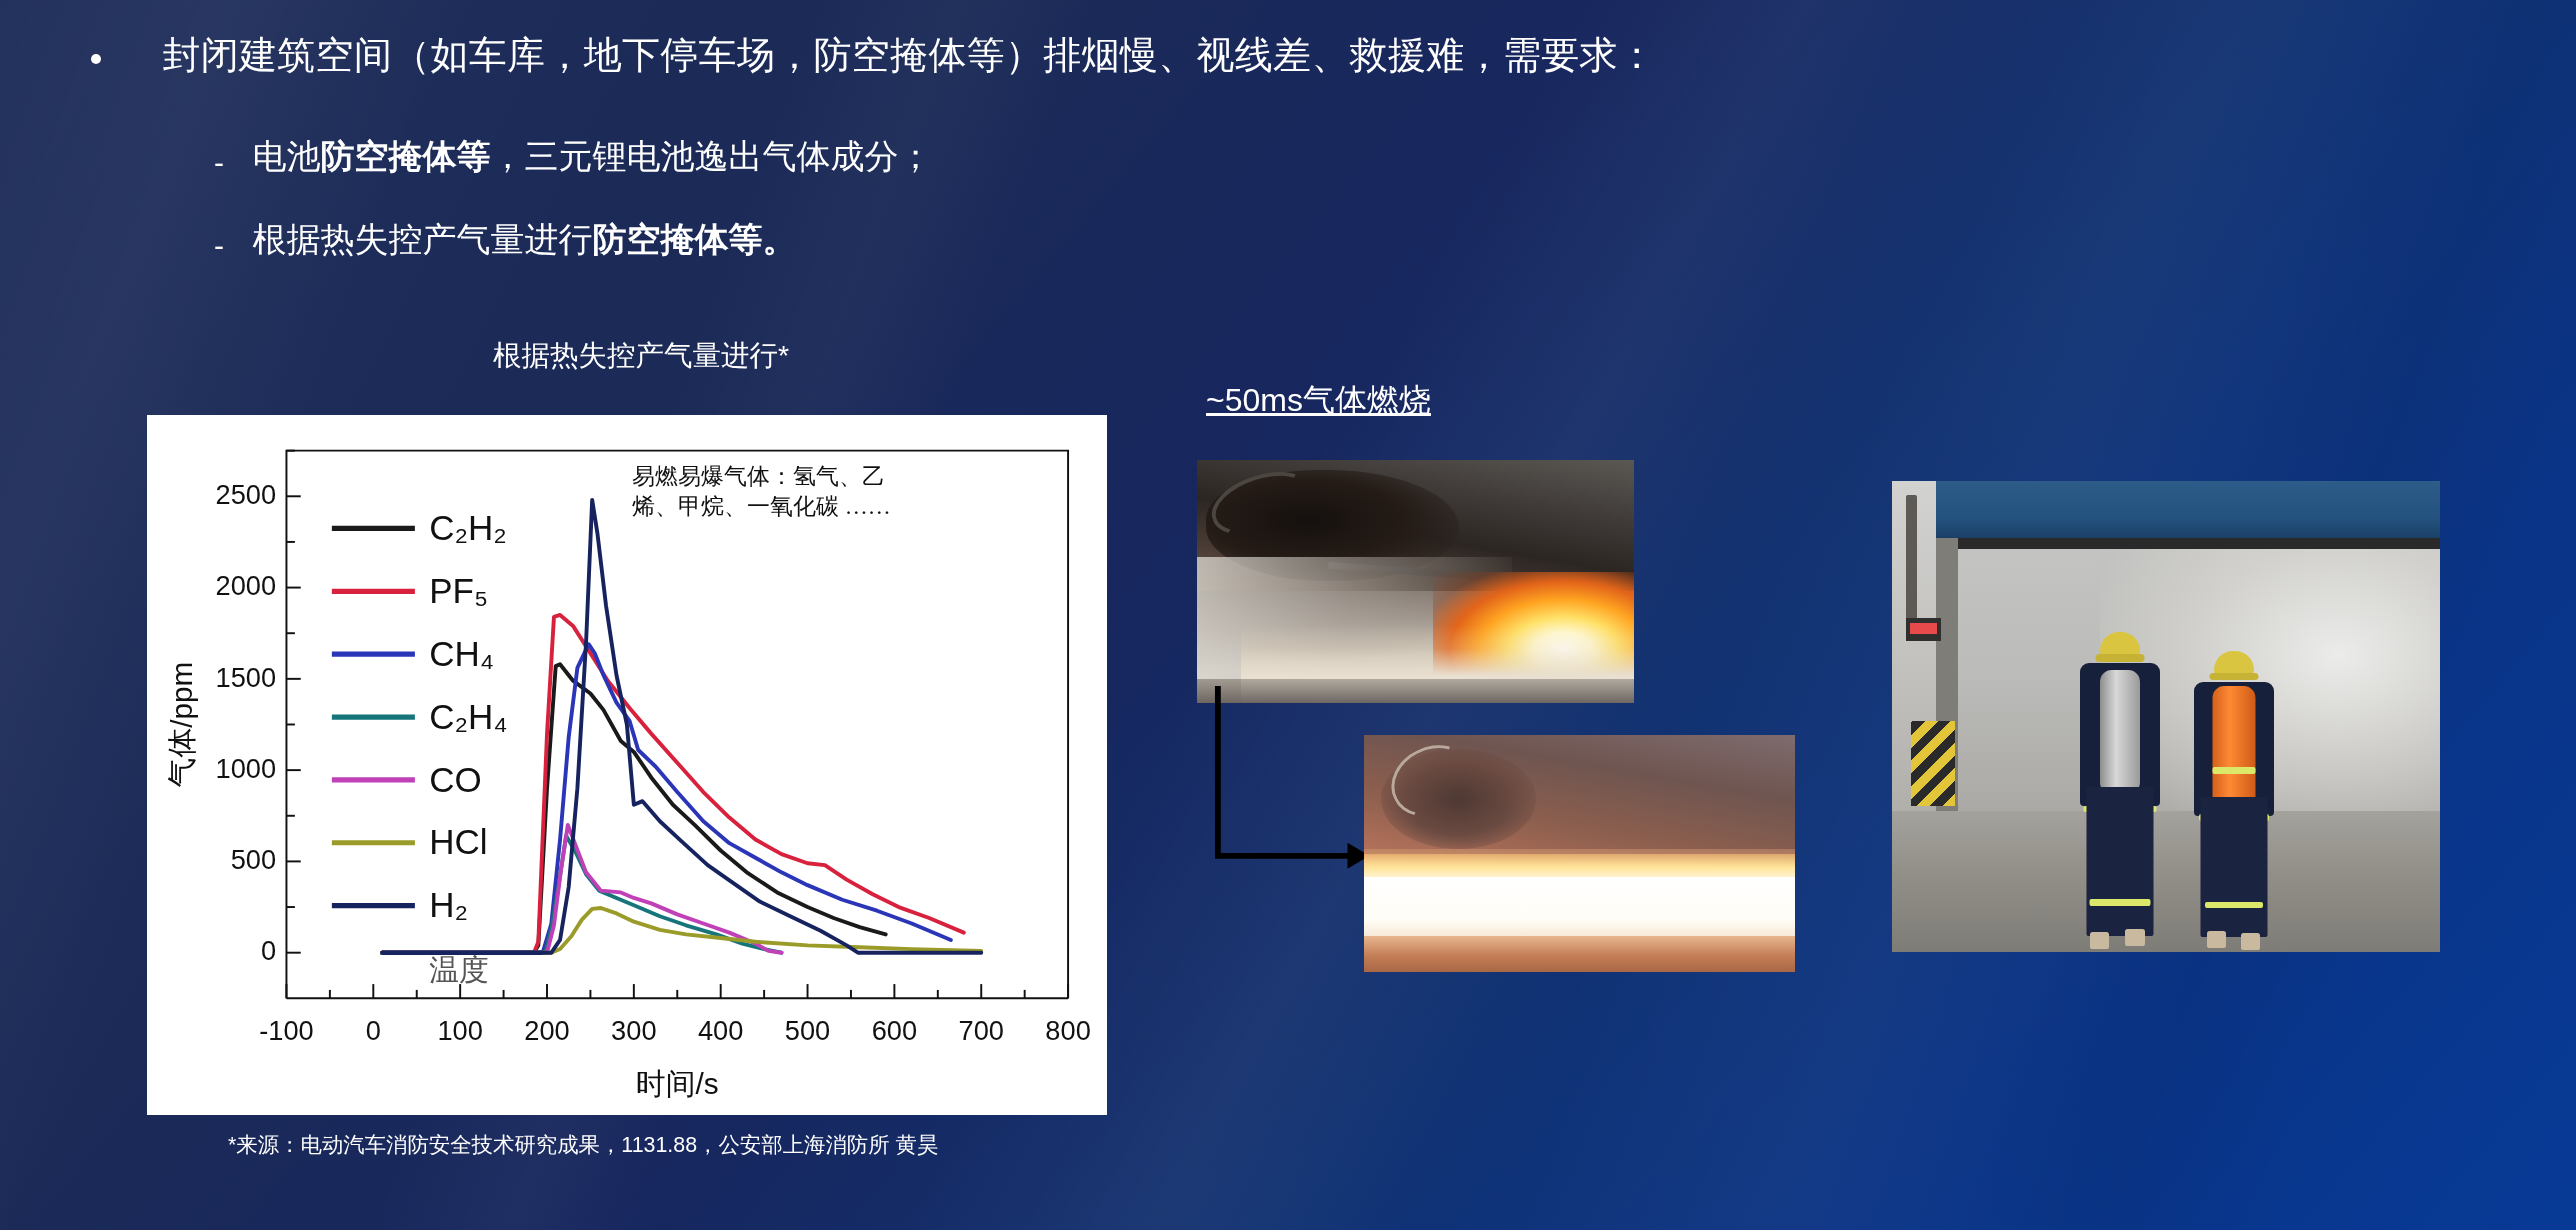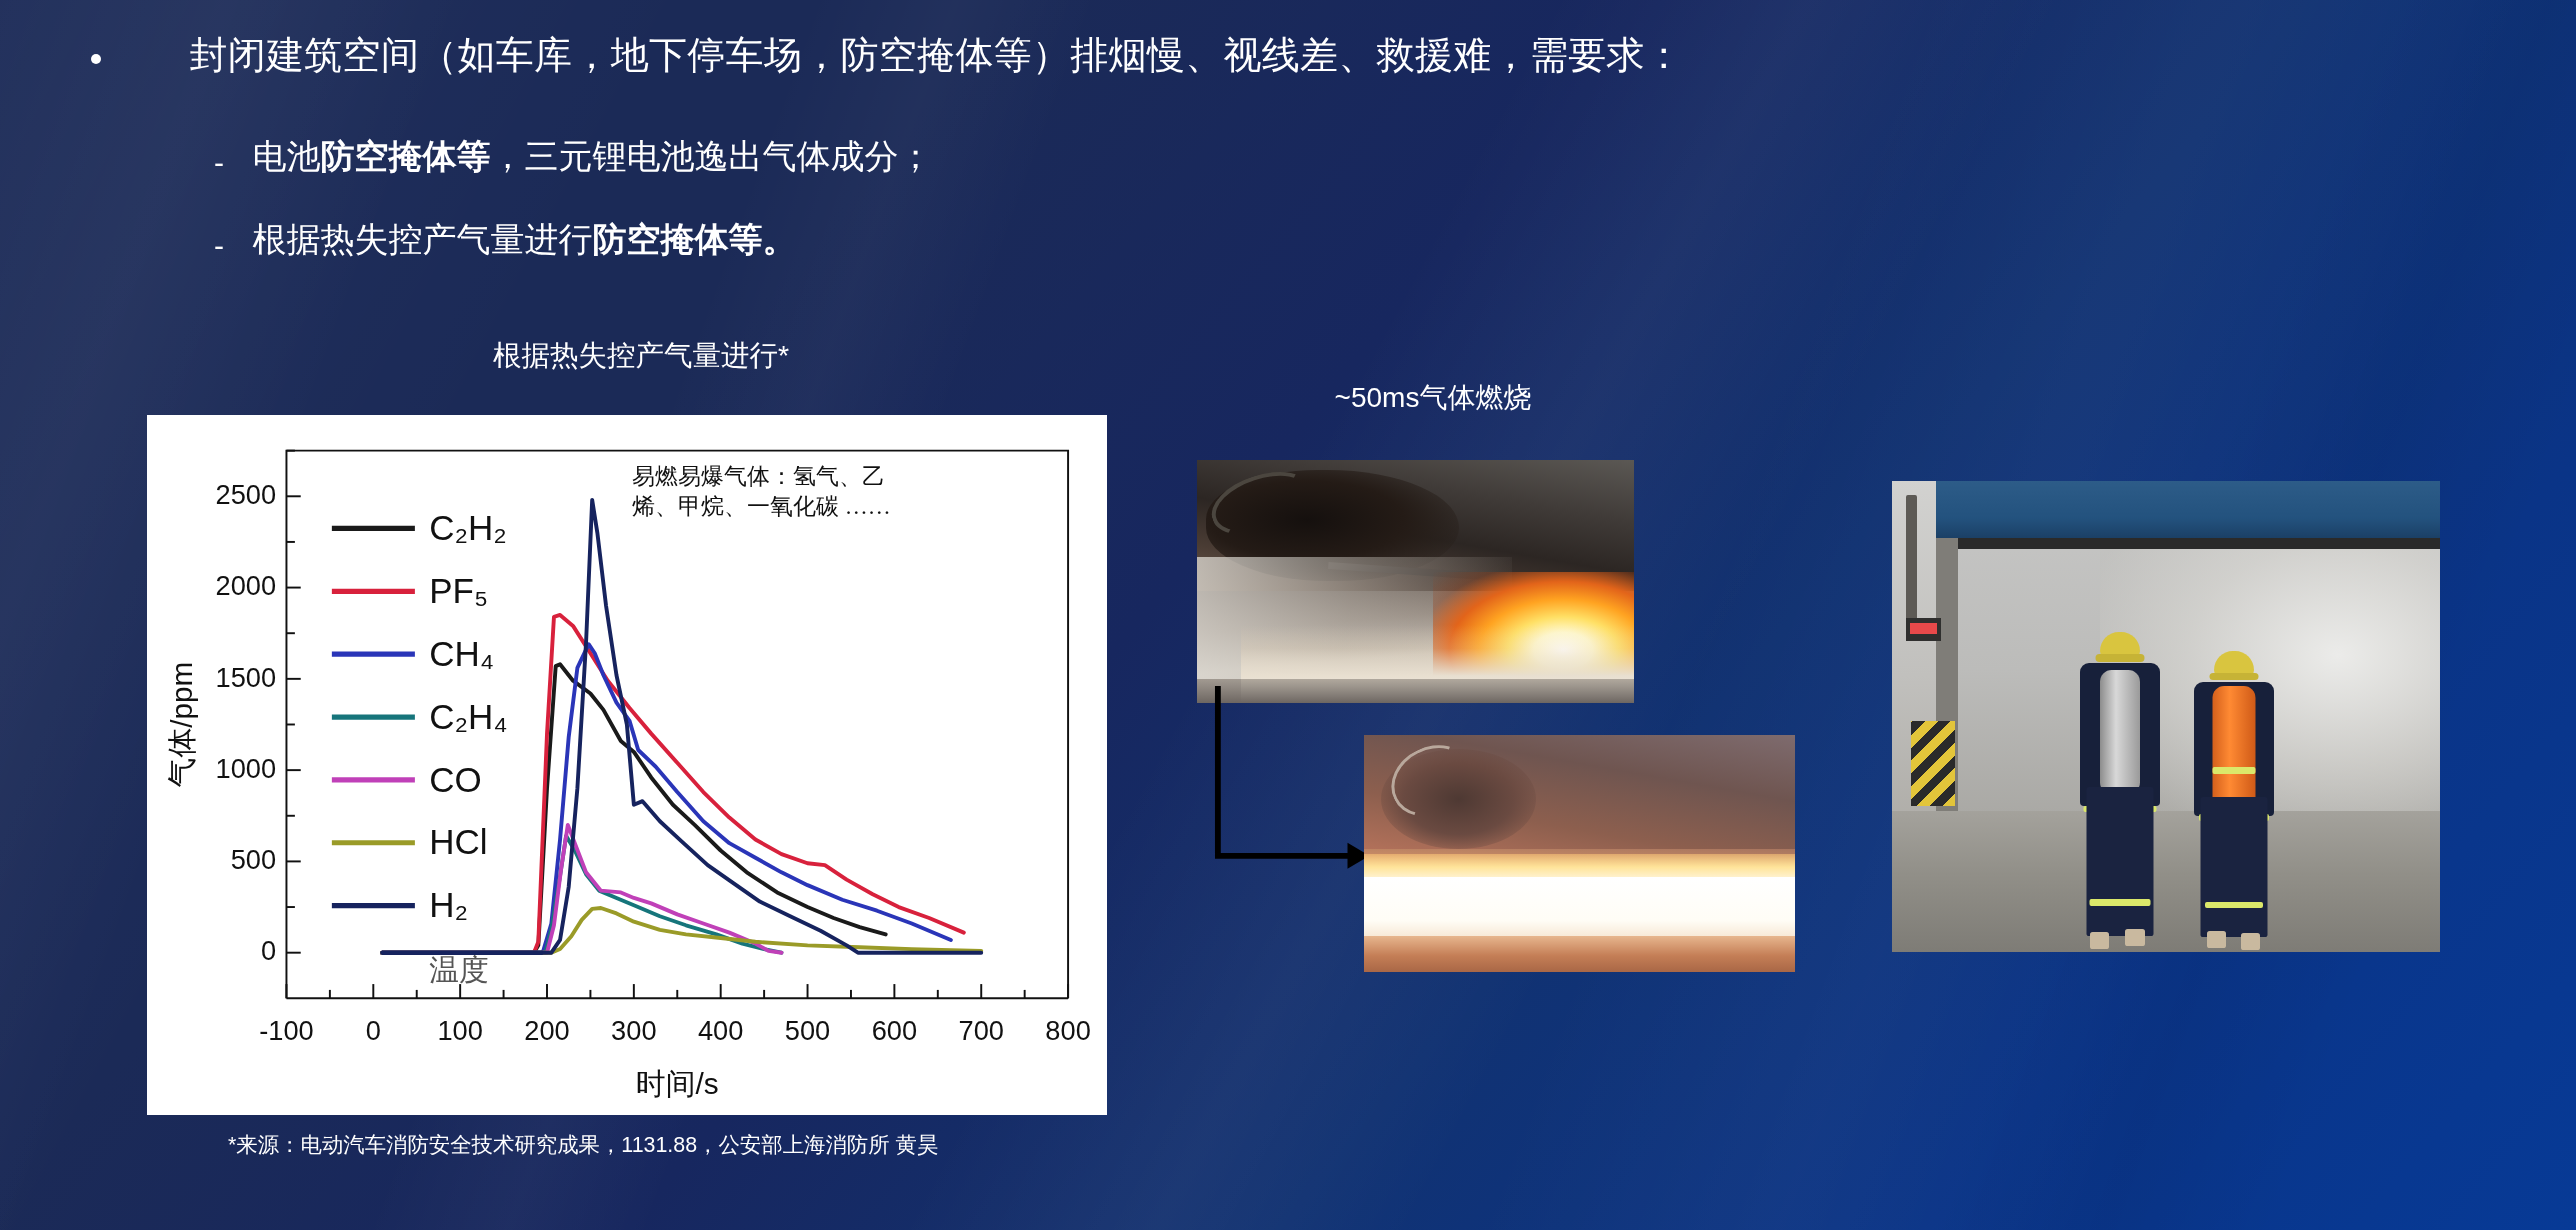--- a/index.html
+++ b/index.html
@@ -28,37 +28,37 @@
       background:linear-gradient(90deg,rgba(255,255,255,0) 0%,rgba(255,255,255,0.03) 50%,rgba(255,255,255,0) 100%);
       transform:rotate(20deg);}
   .s4{left:2140px;top:-195px;width:324px;height:1751px;
       background:linear-gradient(90deg,rgba(255,255,255,0) 0%,rgba(0,0,0,0.05) 50%,rgba(255,255,255,0) 100%);
       transform:rotate(20deg);}
 
   
   .bullet-row{position:absolute;display:flex;align-items:flex-start;color:#fff;}
   #bullet-main{left:91px;top:32px;}
   #bullet-main .dot{width:10.4px;height:10.4px;border-radius:50%;background:#fff;margin-top:22px;flex:0 0 auto;}
-  #bullet-main .txt{margin-left:88px;font-size:38px;line-height:1.22;letter-spacing:0.3px;white-space:nowrap;}
+  #bullet-main .txt{margin-left:61px;font-size:38px;line-height:1.22;letter-spacing:0.3px;white-space:nowrap;}
   .sub-row{position:absolute;display:flex;align-items:flex-start;color:#fff;}
   #bullet-sub1{left:214px;top:136px;}
   #bullet-sub2{left:214px;top:219px;}
   .sub-row .dash{font-size:30px;line-height:1;margin-top:11.7px;flex:0 0 auto;}
   .sub-row .txt{margin-left:28.5px;font-size:34px;line-height:1.2;white-space:nowrap;}
   .b{font-weight:bold;}
 
   
   #chart-title{position:absolute;left:493px;top:337px;color:#fff;font-size:28.5px;white-space:nowrap;}
   #chart-panel{position:absolute;left:147px;top:415px;width:960px;height:700px;background:#fff;overflow:hidden;}
   #chart-svg{display:block;width:960px;height:700px;}
   #chart-note{position:absolute;left:632px;top:462px;color:#111;font-size:23px;line-height:1.30;white-space:pre;font-family:Liberation Serif, serif;}
   #source-note{position:absolute;left:228px;top:1130px;color:#fff;font-size:21.4px;white-space:nowrap;}
 
   
-  .photo-caption{position:absolute;color:#fff;font-size:28px;line-height:1.22;text-align:center;}
+  .photo-caption{position:absolute;color:#fff;font-size:32px;line-height:1.22;text-align:left;text-decoration:underline;}
   #caption-burn{left:1206px;top:381px;width:454px;}
   #caption-fire{left:1835px;top:381px;width:668px;}
 
   
   #photo-burn{position:absolute;left:1197px;top:460px;width:437px;height:243px;overflow:hidden;
     background:linear-gradient(175deg,#6d6a66 0%,#55504c 18%,#3b3330 34%,#5d514a 48%,#8e8278 62%,#c9c2b8 76%,#ded9d2 100%);}
   #photo-burn .chassis{position:absolute;left:0;top:0;width:100%;height:54%;
     background:linear-gradient(190deg,#5b5854 0%,#403b38 30%,#2c2623 55%,#4a3c34 78%,#6c5a4c 100%);}
   #photo-burn .darkmass{position:absolute;left:2%;top:4%;width:58%;height:46%;border-radius:46% 54% 50% 50%;
     background:radial-gradient(ellipse at 40% 45%,#15100e 0%,#241b16 45%,rgba(40,32,26,0.15) 80%);}

